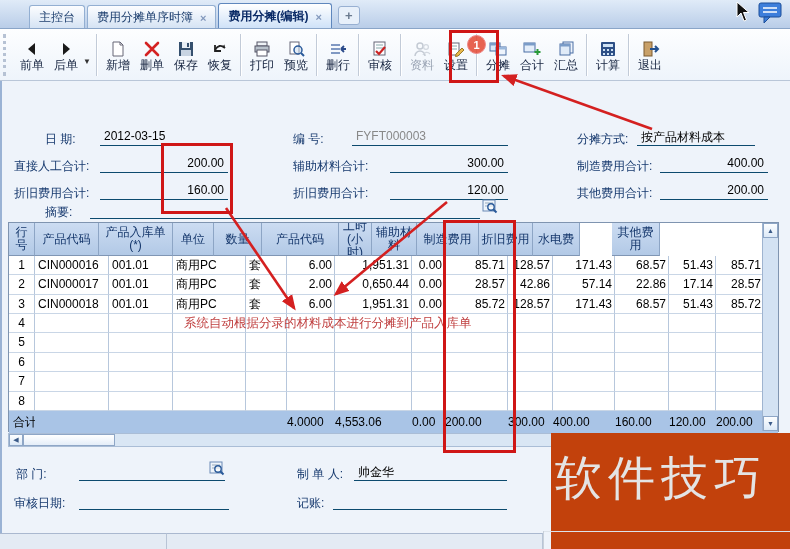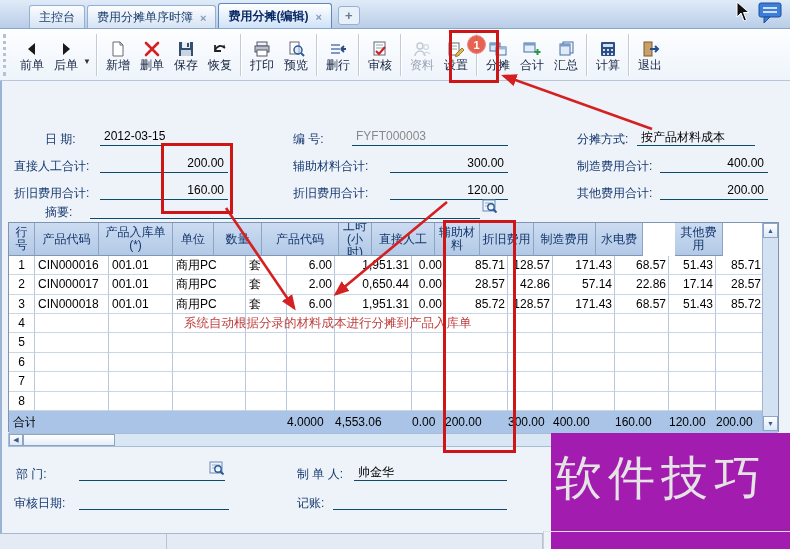--- a/index.html
+++ b/index.html
@@ -42,21 +42,21 @@
   .tcell.l{padding-left:4px;} .tcell.r{text-align:left;padding-right:2px;}
   .vsb{position:absolute;right:0;top:0;width:16px;height:208px;background:#d3e2f3;border-left:1px solid #9fb4d0;box-sizing:border-box;}
   .sbtn{width:15px;height:15px;background:linear-gradient(#fdfeff,#dce9f7);border:1px solid #8ea6c6;box-sizing:border-box;color:#3a5a88;font-size:7px;display:flex;align-items:center;justify-content:center;}
   .vsb .down{position:absolute;bottom:0;}
   .hsb{position:absolute;left:8px;top:433px;width:545px;height:14px;background:#d9e6f4;border:1px solid #aabdd6;box-sizing:border-box;display:flex;}
   .hthumb{width:92px;height:12px;background:linear-gradient(#fff,#e4edf8);border:1px solid #8ea6c6;box-sizing:border-box;}
   
   .statusbar{position:absolute;left:0;top:533px;height:16px;background:#e4ebf4;border-top:1px solid #aab8cf;box-sizing:border-box;}
   .sb1{width:167px;border-right:1px solid #b8c4d6;}
   .sb2{left:167px;width:376px;border-right:1px solid #b8c4d6;}
-  .wmpanel{position:absolute;left:551px;top:433px;width:239px;height:116px;background:#a21caf;z-index:3;}
+  .wmpanel{position:absolute;left:551px;top:433px;width:239px;height:116px;background:#c2410c;z-index:3;}
   .wmtext{position:absolute;left:4px;top:14px;width:232px;font-size:47px;letter-spacing:6px;color:#e4e4e4;white-space:nowrap;}
   .wline-h{position:absolute;left:543px;top:531px;width:247px;height:1px;background:#dde3ea;z-index:4;}
   .wline-v{position:absolute;left:543px;top:531px;width:1px;height:18px;background:#c8d0da;z-index:4;}
   
   .rbox{position:absolute;border:3px solid #cf1616;z-index:55;pointer-events:none;}
   .red-note{position:absolute;left:184px;top:315px;z-index:52;font-size:12.5px;color:#c04040;white-space:nowrap;}
   .badge{position:absolute;left:467px;top:35px;width:17px;height:17px;border-radius:50%;background:rgba(228,72,50,.85);border:1px solid #e88;color:#fff;font-size:11px;font-weight:bold;display:flex;align-items:center;justify-content:center;z-index:60;}
   .overlay-svg{position:absolute;left:0;top:0;z-index:51;pointer-events:none;}
   .lookup{position:absolute;z-index:6;}
 </style>
@@ -329,24 +329,23 @@
 
   <div class="grid">
     <div class="ghead" id="ghead">
         <div class="hcell" style="flex: 0 0 26px;">行号</div>
         <div class="hcell" style="flex: 0 0 64px;">产品代码</div>
         <div class="hcell" style="flex: 0 0 74px;">产品入库单(*)</div>
         <div class="hcell" style="flex: 0 0 41px;">单位</div>
         <div class="hcell" style="flex: 0 0 48px;">数量</div>
         <div class="hcell" style="flex: 0 0 77px;">产品代码</div>
         <div class="hcell" style="flex: 0 0 33px;">工时(小时)</div>
-        <div class="hcell" style="flex: 0 0 63px;">直接人工</div>
         <div class="hcell" style="flex: 0 0 45px;">辅助材料</div>
+        <div class="hcell" style="flex: 0 0 62px;">制造费用</div>
         <div class="hcell" style="flex: 0 0 54px;">折旧费用</div>
-        <div class="hcell" style="flex: 0 0 62px;">制造费用</div>
         <div class="hcell" style="flex: 0 0 47px;">水电费</div>
         <div class="hcell" style="flex: 0 0 48px; margin-left: 32px;">其他费用</div>
       </div>
     <div id="grows">
         <div class="grow">
           <div class="gcell c" style="flex: 0 0 26px;">1</div>
           <div class="gcell l" style="flex: 0 0 74px;">CIN000016</div>
           <div class="gcell l" style="flex: 0 0 64px;">001.01</div>
           <div class="gcell l" style="flex: 0 0 73px;">商用PC</div>
           <div class="gcell l" style="flex: 0 0 41px;">套</div>

